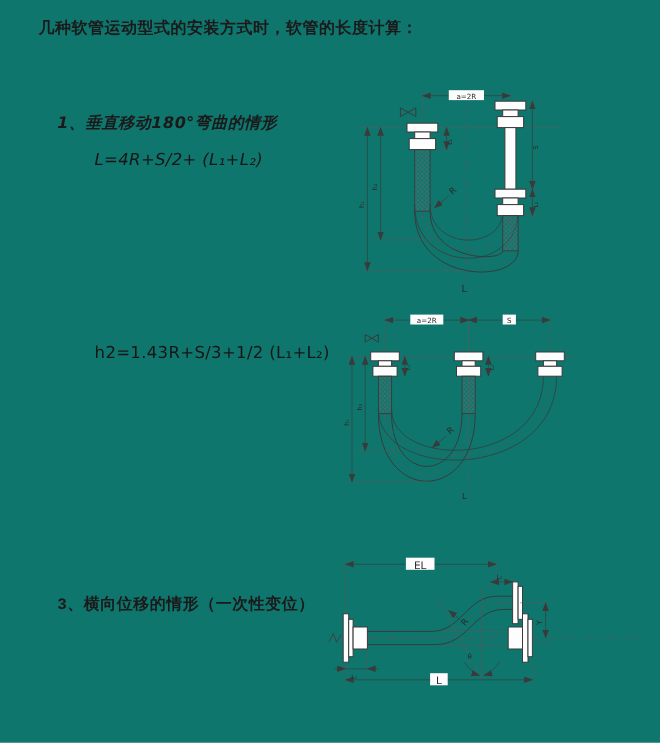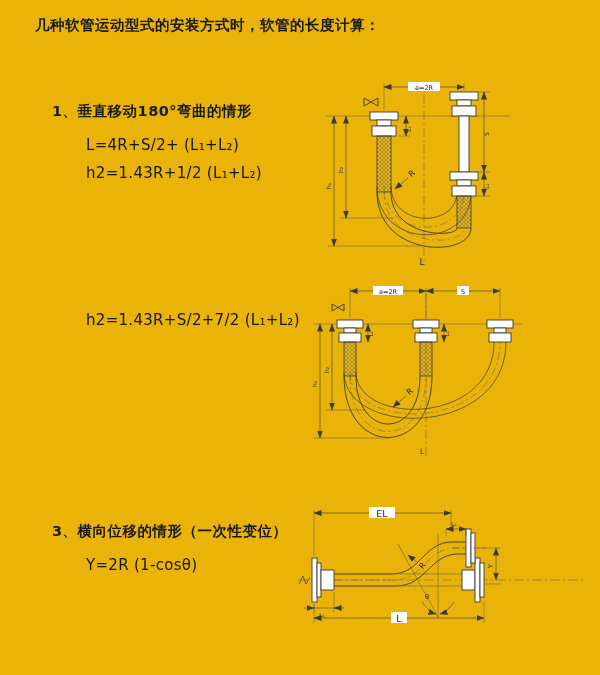--- a/index.html
+++ b/index.html
@@ -4,31 +4,31 @@
 <style>
   html,body{margin:0;padding:0;}
   body{
     width:600px;height:675px;
     background:#ffffff;
     font-family:"DejaVu Sans","Liberation Sans",sans-serif;
     color:#1f1f1f;
   }
   .page{
     position:relative;width:600px;height:675px;
-    background:#eab308;overflow:hidden;
+    background:#0f766e;overflow:hidden;
   }
   .title{
     position:absolute;left:35px;top:16px;
     font-size:14.5px;font-weight:600;letter-spacing:0.5px;
     color:#1a1a1a;white-space:nowrap;
   }
   .section{position:absolute;left:52px;}
-  .sec1{top:102px;}
+  .sec1{top:102px;font-style:italic;}
   .sec2{top:306px;}
-  .sec3{top:522px;}
+  .sec3{top:540px;font-family:Liberation Mono, monospace;}
   .sec-heading{
     font-size:14.5px;font-weight:600;color:#1a1a1a;
     letter-spacing:0.5px;margin:0 0 10px 0;white-space:nowrap;
   }
   .formula{
     font-size:15px;color:#161616;margin:0 0 0 34px;
     line-height:28px;white-space:nowrap;letter-spacing:0.3px;
   }
   .diagram{position:absolute;}
   .d1{left:312px;top:74px;}
@@ -47,30 +47,28 @@
 </head>
 <body>
 
 <div class="page">
 
   <div class="title">几种软管运动型式的安装方式时，软管的长度计算：</div>
 
   <div class="section sec1">
     <div class="sec-heading">1、垂直移动180°弯曲的情形</div>
     <div class="formula">L=4R+S/2+ (L₁+L₂)</div>
-    <div class="formula">h2=1.43R+1/2 (L₁+L₂)</div>
   </div>
 
   <div class="section sec2">
-    <div class="formula">h2=1.43R+S/2+7/2 (L₁+L₂)</div>
+    <div class="formula">h2=1.43R+S/3+1/2 (L₁+L₂)</div>
   </div>
 
   <div class="section sec3">
     <div class="sec-heading">3、横向位移的情形（一次性变位）</div>
-    <div class="formula">Y=2R (1-cosθ)</div>
   </div>
 
   <div class="diagram d1">
     <svg width="228" height="194" viewBox="0 0 228 194">
       <defs>
         <marker id="a1" markerWidth="8" markerHeight="8" refX="7.5" refY="3" orient="auto-start-reverse" markerUnits="userSpaceOnUse">
           <path d="M0,0 L8,3 L0,6 Z" fill="#3a3a3a"></path>
         </marker>
         <pattern id="h1p" width="4" height="4" patternUnits="userSpaceOnUse">
           <path d="M0,4 L4,0 M0,0 L4,4" stroke="#6a6a6a" stroke-width="0.5"></path>

